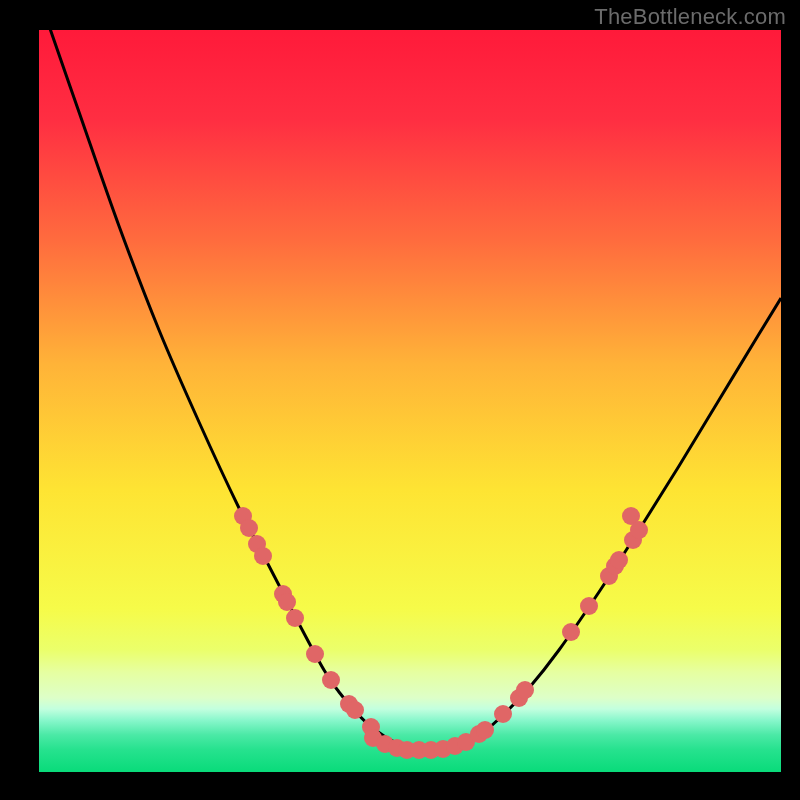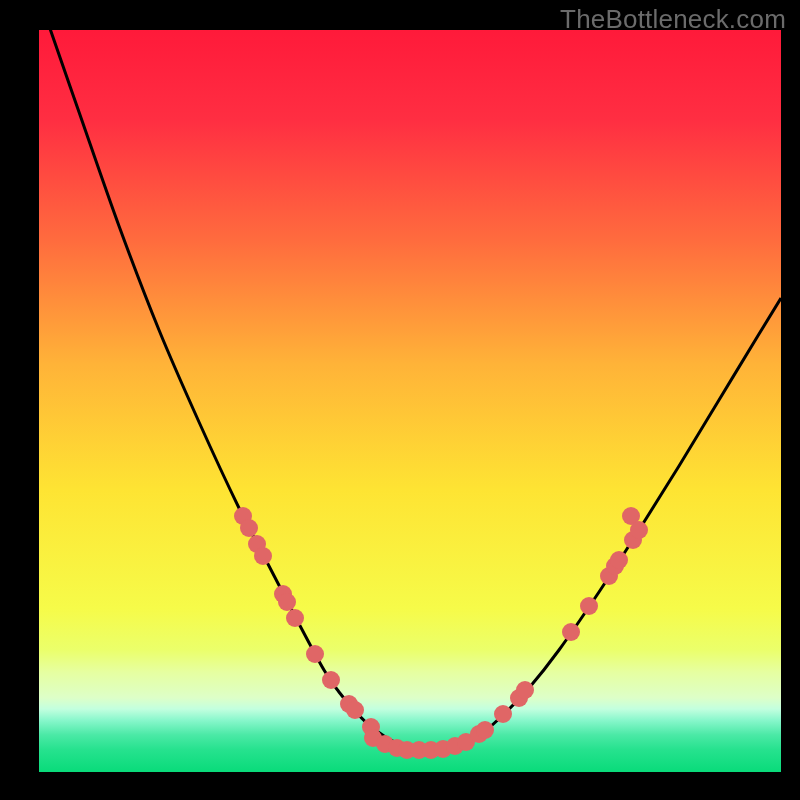--- a/index.html
+++ b/index.html
@@ -48,21 +48,21 @@
     margin-left: -9px;
     margin-top: -9px;
     border-radius: 50%;
     background: #e06666;
   }
   .watermark {
     position: absolute;
     top: 4px;
     right: 14px;
     color: #6b6b6b;
-    font-size: 26px;
+    font-size: 22px;
     font-weight: 500;
     letter-spacing: 0.2px;
   }
 </style>
 </head>
 <body>
 
 <div class="frame">
 
   <div class="plot">

